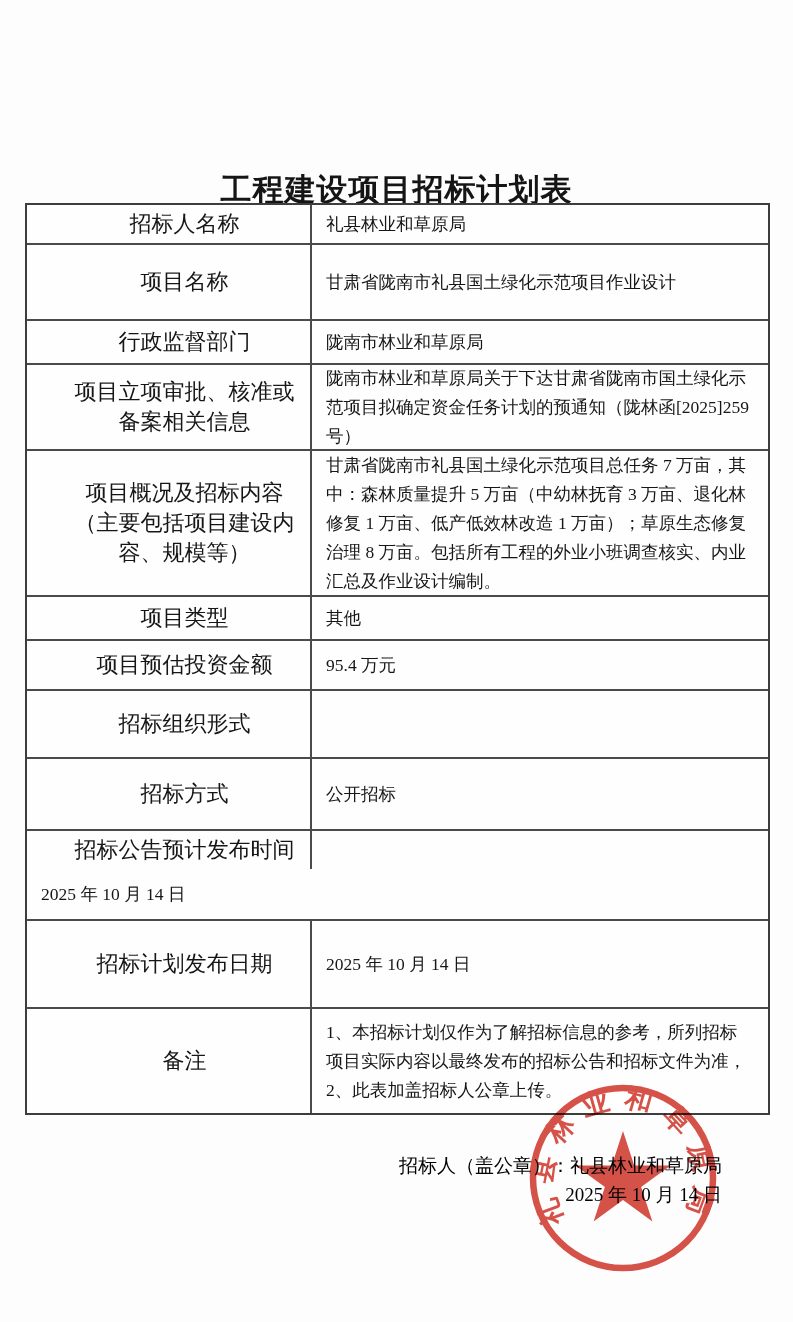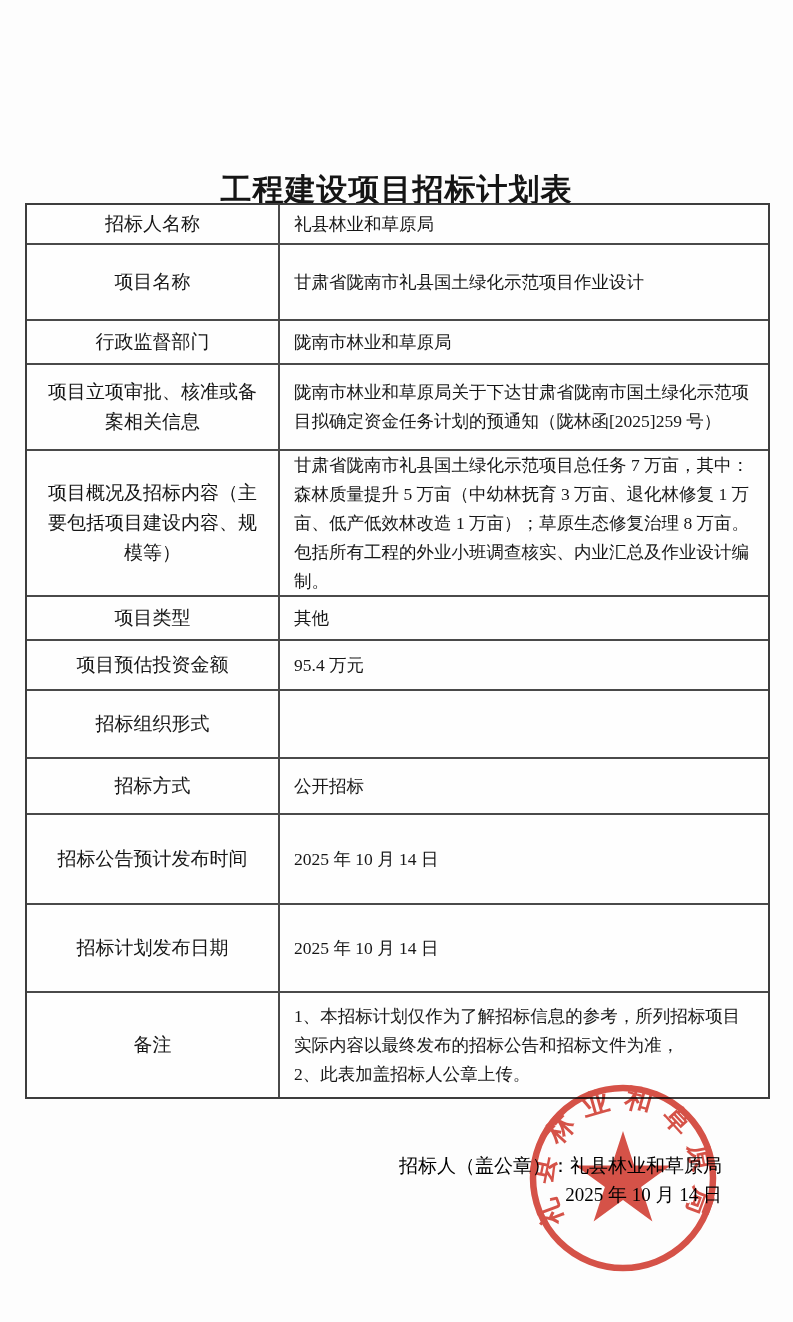--- a/index.html
+++ b/index.html
@@ -35,44 +35,45 @@
   }
   .trow:last-child { border-bottom:none; }
   .tlabel {
     width:253px;
     border-right:2px solid #4a4a4a;
     display:flex;
     align-items:center;
     justify-content:center;
     text-align:center;
     padding:4px 12px;
-    font-size:19px;
+    font-size:22px;
     line-height:30px;
     color:#161616;
+    margin-left:32px;
   }
   .tvalue {
     flex:1;
     display:flex;
     align-items:center;
     padding:6px 18px 6px 14px;
     font-size:17.5px;
     line-height:29px;
     color:#161616;
     white-space:pre-line;
   }
   .r0 { height:40px; }
   .r1 { height:76px; }
   .r2 { height:44px; }
   .r3 { height:86px; }
   .r4 { height:146px; }
   .r5 { height:44px; }
   .r6 { height:50px; }
   .r7 { height:68px;font-family:Liberation Serif, serif; }
-  .r8 { height:56px; }
-  .r9 { height:90px; }
+  .r8 { height:72px; }
+  .r9 { height:90px;flex-direction:column; }
   .r10 { height:88px; }
   .r11 { height:104px; }
   .footer {
     position:absolute;
     top:1151px; left:0;
     width:722px;
     text-align:right;
     font-size:19px;
     line-height:29px;
     color:#000000;

